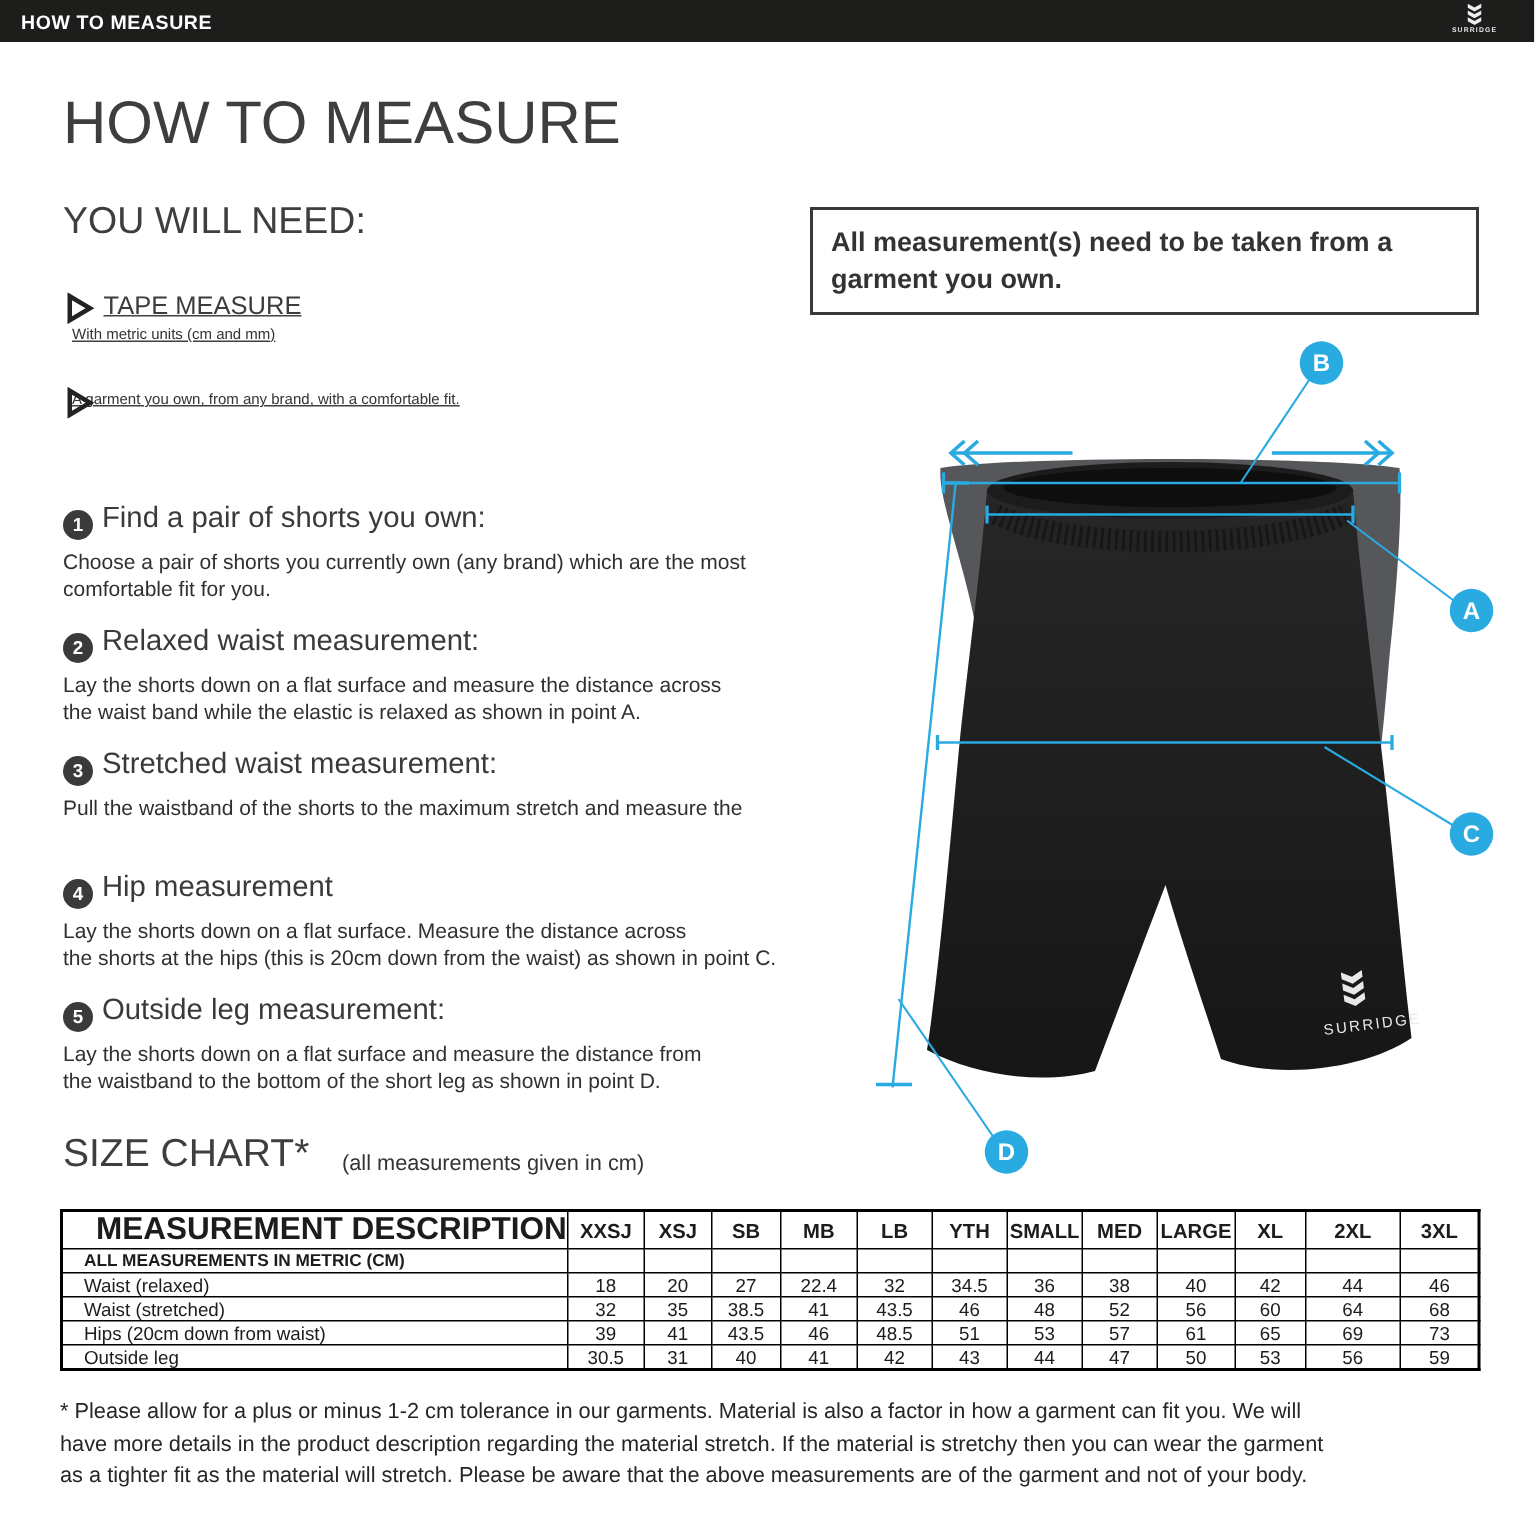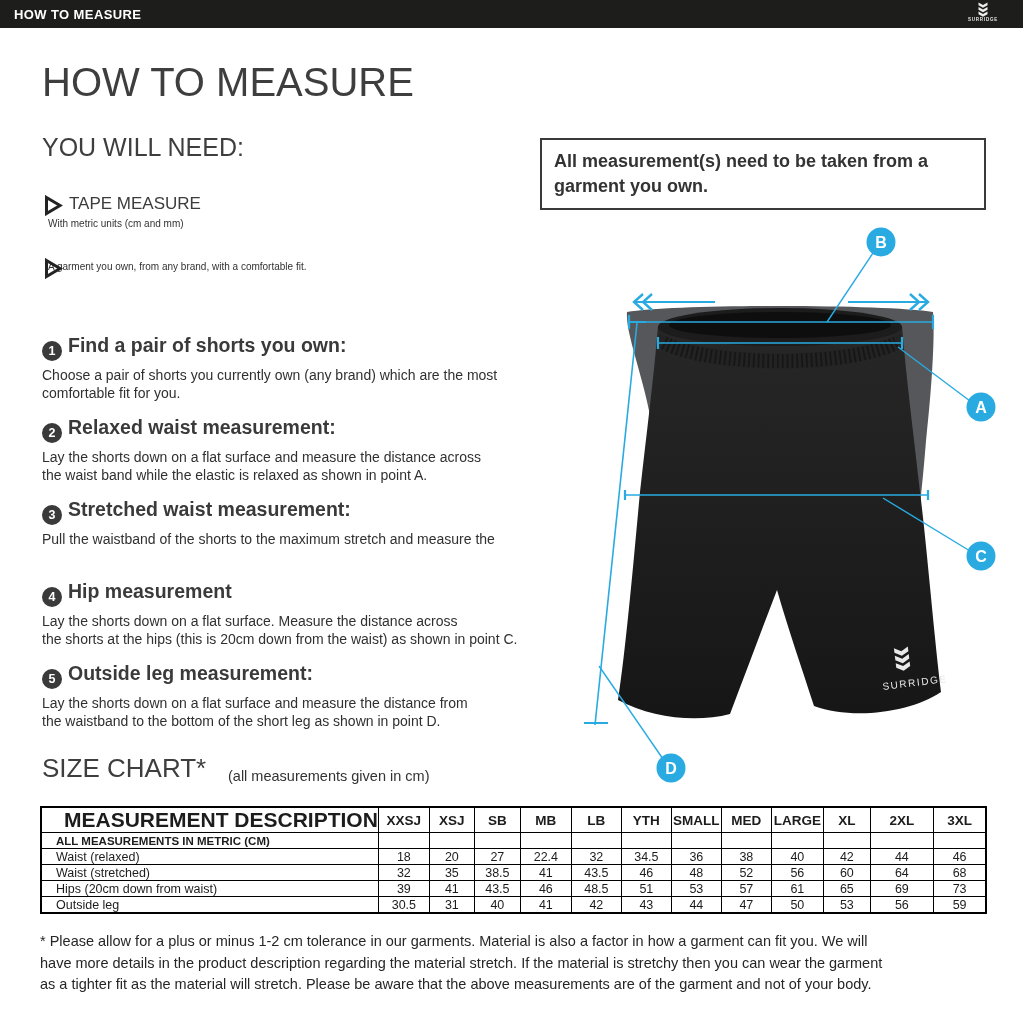--- a/index.html
+++ b/index.html
@@ -10,30 +10,30 @@
   .topbar-title{position:absolute;left:14px;top:7px;font-size:13px;font-weight:700;
         letter-spacing:.4px;color:#fff;}
   .topbar-logo{position:absolute;right:18px;top:2px;width:44px;text-align:center;}
   .topbar-logo .s-glyph{display:block;margin:0 auto;}
   .topbar-logo .logo-word{display:block;font-size:4.5px;letter-spacing:.8px;color:#e9e9e9;
         font-weight:700;margin-top:0px;}
   
   .h1{position:absolute;left:42px;top:60px;font-size:40px;font-weight:400;color:#3e3e3e;}
   .h2-need{position:absolute;left:42px;top:133px;font-size:25px;font-weight:400;color:#3e3e3e;}
   
-  .need-item{position:absolute;left:42px;}
+  .need-item{position:absolute;left:42px;text-decoration:underline;}
   .need-icon{position:absolute;left:2px;top:1px;}
   .need-label{margin-left:27px;font-size:17px;color:#3c3c3c;}
   .need-desc{margin-left:6px;margin-top:4px;font-size:10px;color:#333;}
   
   .step{position:absolute;left:42px;width:480px;}
   .step-num{display:inline-block;width:20px;height:20px;border-radius:50%;background:#3a3a3b;
         color:#fff;font-size:12.5px;font-weight:700;text-align:center;line-height:20px;
         vertical-align:-3px;}
-  .step-title{font-size:19.5px;color:#3a3a3a;margin-left:6px;font-weight:bold;}
+  .step-title{font-size:19.5px;color:#3a3a3a;margin-left:6px;}
   .step-body{margin-top:6px;font-size:14px;line-height:17.5px;color:#303030;}
   
   .note-box{position:absolute;left:540px;top:138px;width:418px;border:2px solid #3a3a3a;
         padding:9px 12px;font-size:18px;line-height:25px;font-weight:700;color:#333;}
   
   .diagram{position:absolute;left:580px;top:226px;}
   
   .h2-chart{position:absolute;left:42px;top:753px;font-size:26px;font-weight:400;color:#3e3e3e;}
   .chart-sub{position:absolute;left:228px;top:768px;font-size:14.5px;color:#333;}
   table.size-chart{position:absolute;left:40px;top:806px;border-collapse:collapse;

